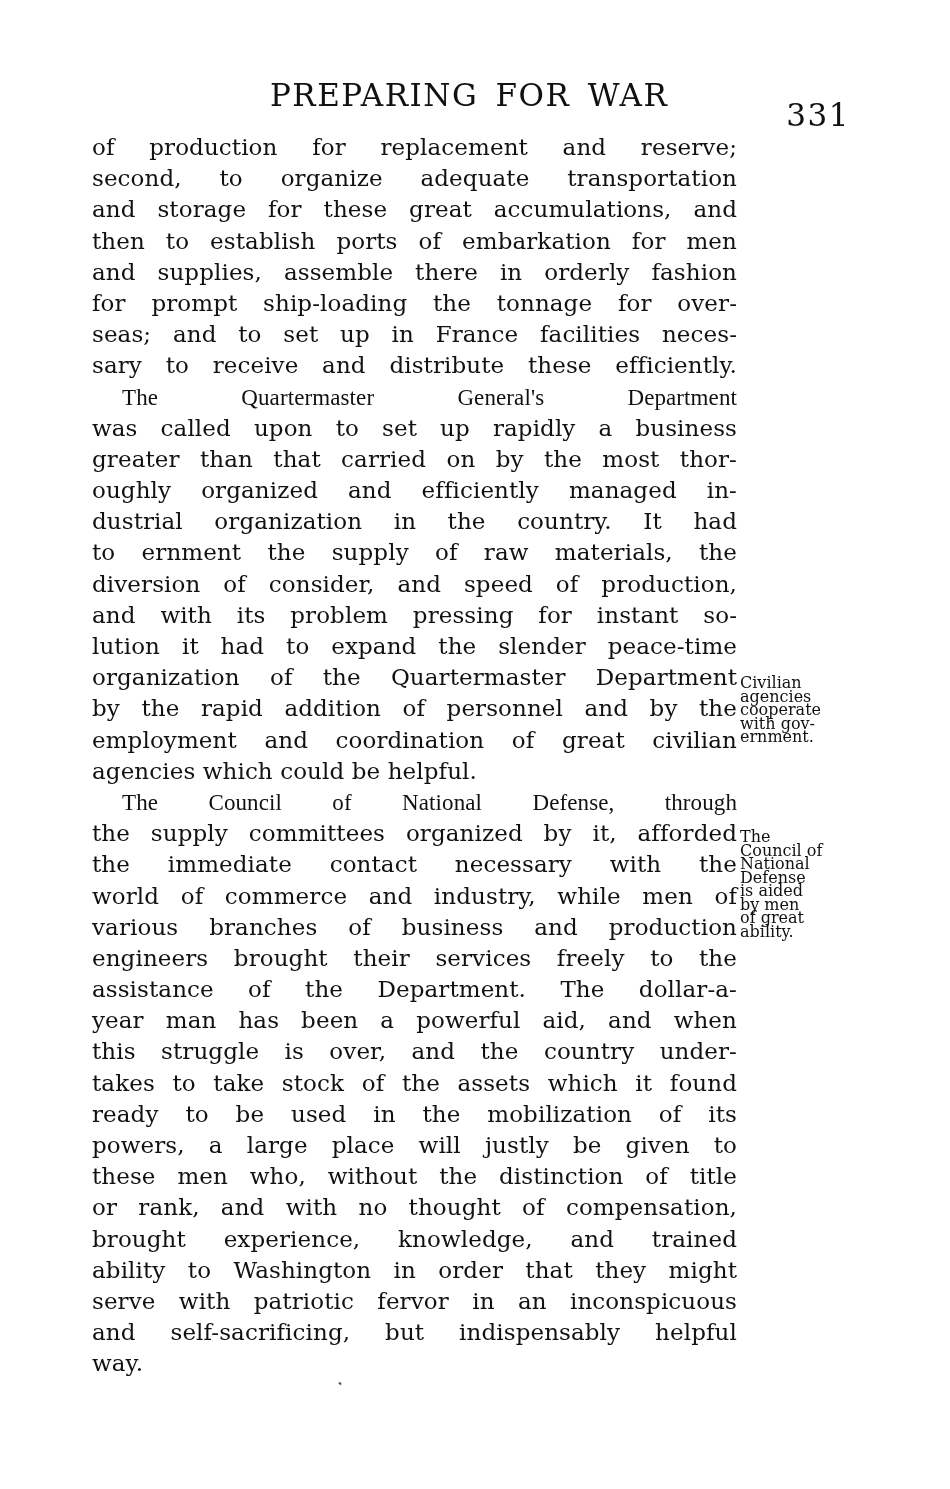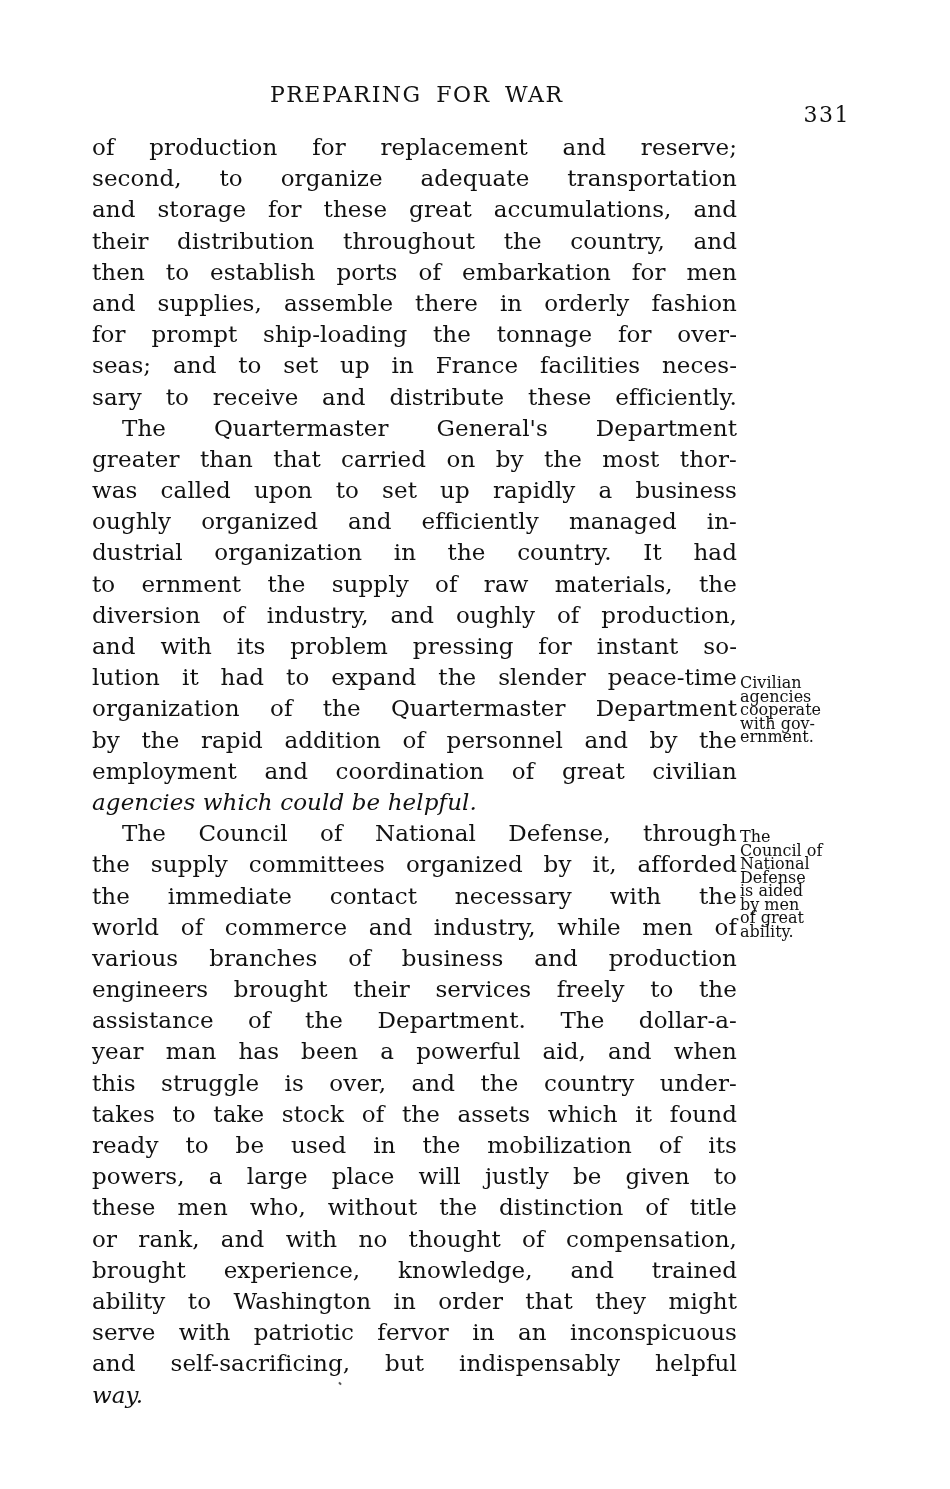--- a/index.html
+++ b/index.html
@@ -20,21 +20,21 @@
       left: 0; top: 0;
       width: 950px;
       height: 1489px;
     }
     .running-head {
       position: absolute;
       top: 78px;
       left: 270px;
       width: 580px;
       height: 34px;
-      font-size: 22px;
+      font-size: 31px;
       letter-spacing: 1.5px;
       line-height: 34px;
     }
     .running-title {
       position: absolute;
       left: 0;
       top: 0;
       word-spacing: 6px;
     }
     .page-number {
@@ -54,24 +54,24 @@
       height: 31.2px;
       line-height: 31.2px;
       font-size: 23px;
       white-space: nowrap;
       text-align: justify;
       text-align-last: justify;
       letter-spacing: 0.1px;
     }
     .line.last {
       text-align-last: left;
-      font-style: italic;
     }
     .line.indent {
       padding-left: 30px;
+      font-family: Liberation Serif, serif;
     }
     .sidenote {
       position: absolute;
       left: 740px;
       width: 110px;
       font-family: "DejaVu Serif", "Liberation Serif", serif;
       font-weight: normal;
       font-size: 16px;
       line-height: 13.5px;
       color: #111111;
@@ -96,34 +96,33 @@
   <div class="running-head">
     <span class="running-title">PREPARING FOR WAR</span>
     <span class="page-number">331</span>
   </div>
 
   <div class="body-text">
 
     <span class="line">of production for replacement and reserve;</span>
     <span class="line">second, to organize adequate transportation</span>
     <span class="line">and storage for these great accumulations, and</span>
-    <span class="line">their distribution throughout the country, and</span>
     <span class="line">then to establish ports of embarkation for men</span>
     <span class="line">and supplies, assemble there in orderly fashion</span>
     <span class="line">for prompt ship-loading the tonnage for over-</span>
     <span class="line">seas; and to set up in France facilities neces-</span>
     <span class="line">sary to receive and distribute these efficiently.</span>
 
     <span class="line indent">The Quartermaster General's Department</span>
+    <span class="line">was called upon to set up rapidly a business</span>
     <span class="line">greater than that carried on by the most thor-</span>
-    <span class="line">was called upon to set up rapidly a business</span>
     <span class="line">oughly organized and efficiently managed in-</span>
     <span class="line">dustrial organization in the country.  It had</span>
     <span class="line">to ernment the supply of raw materials, the</span>
-    <span class="line">diversion of industry, and oughly of production,</span>
+    <span class="line">diversion of consider, and speed of production,</span>
     <span class="line">and with its problem pressing for instant so-</span>
     <span class="line">lution it had to expand the slender peace-time</span>
     <span class="line">organization of the Quartermaster Department</span>
     <span class="line">by the rapid addition of personnel and by the</span>
     <span class="line">employment and coordination of great civilian</span>
     <span class="line last">agencies which could be helpful.</span>
 
     <span class="line indent">The Council of National Defense, through</span>
     <span class="line">the supply committees organized by it, afforded</span>
     <span class="line">the immediate contact necessary with the</span>

